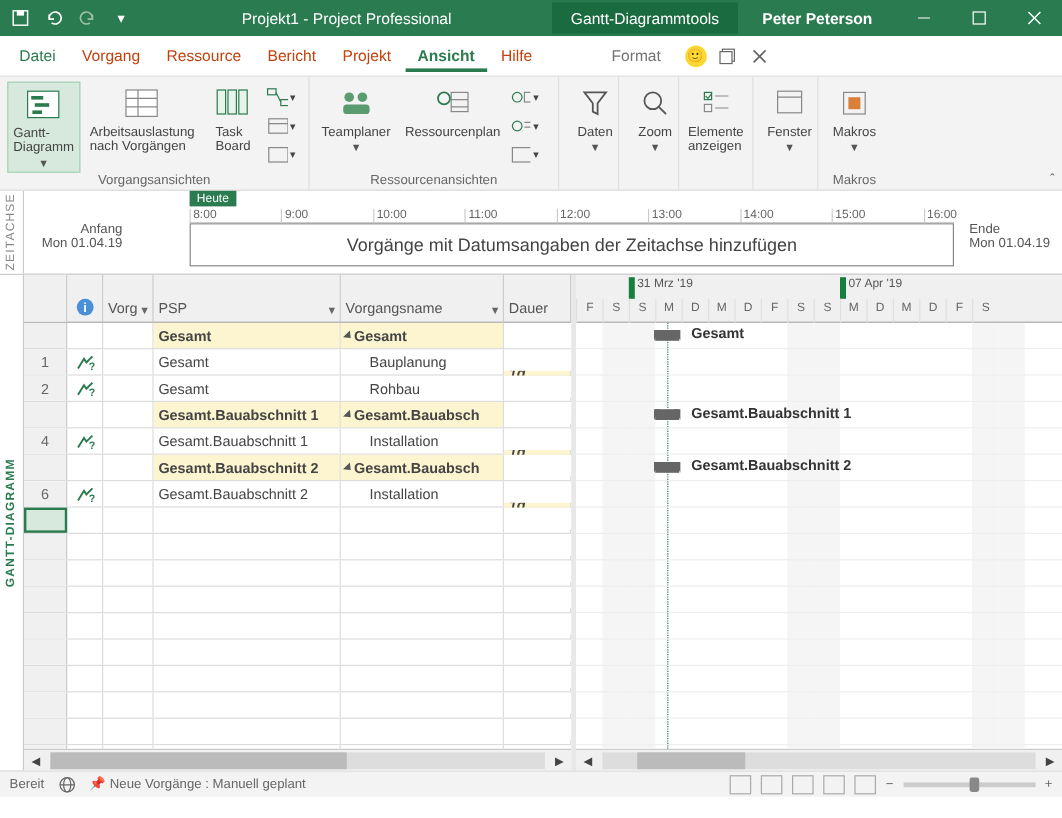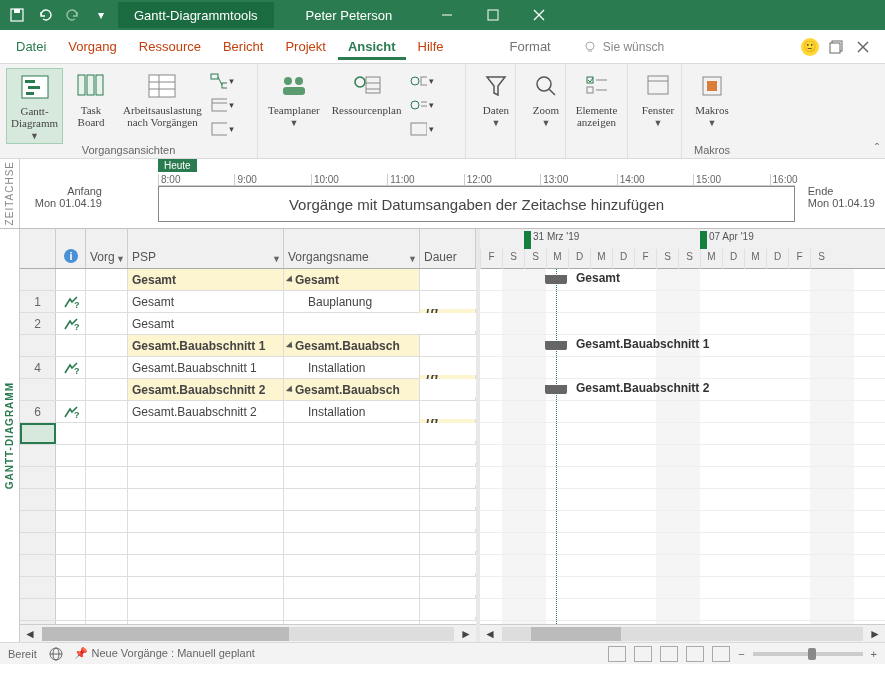--- a/index.html
+++ b/index.html
@@ -3,39 +3,39 @@
 <meta charset="utf-8">
 <style>
 * { margin:0; padding:0; box-sizing:border-box; font-family:"Segoe UI",Arial,sans-serif; }
 body { background:#fff; width:885px; height:682px; overflow:hidden; font-size:12px; color:#444; }
 .titlebar { background:#2a7b4f; height:30px; display:flex; align-items:center; color:#fff; }
 .titlebar-left { display:flex; align-items:center; padding:0 4px; gap:2px; }
 .tbtn { width:26px; height:28px; display:flex; align-items:center; justify-content:center; color:#cfe3d6; cursor:pointer; }
 .tbtn.active { color:#fff; }
 .title-center { flex:1; text-align:center; font-size:13px; color:#fff; }
 .title-tool { background:#1a6b3f; padding:0 16px; height:26px; display:flex; align-items:center; font-size:13px; }
-.title-user { padding:0 32px; font-size:13px; }
+.title-user { padding:0 20px; font-size:13px;font-weight:bold; }
 .winbtns { display:flex; }
 .winbtn { width:46px; height:30px; display:flex; align-items:center; justify-content:center; color:#fff; cursor:pointer; }
 .menubar { height:34px; background:#fff; border-bottom:1px solid #dadada; display:flex; align-items:center; padding:0 6px; gap:2px; }
 .menutab { padding:6px 10px; cursor:pointer; font-size:13px; color:#c2410c; }
 .menutab.file { color:#2a7b4f; }
 .menutab.active { color:#2a7b4f; border-bottom:3px solid #2a7b4f; padding-bottom:3px; font-weight:600; }
 .menutab.format { color:#737373; }
 .tell-me { display:flex; align-items:center; gap:6px; margin-left:20px; color:#888; flex:1; }
 .smiley { width:18px; height:18px; background:#fdd835; border-radius:50%; display:flex; align-items:center; justify-content:center; font-size:11px; margin:0 8px; }
 .menuright { display:flex; align-items:center; gap:14px; padding-right:10px; color:#666; }
 .ribbon { height:95px; background:#f3f3f3; border-bottom:1px solid #dadada; display:flex; position:relative; }
 .rgroup { border-right:1px solid #e0e0e0; padding:2px 6px 0 6px; display:flex; flex-direction:column; }
 .rgroup-content { flex:1; display:flex; align-items:flex-start; gap:4px; padding-top:2px; }
 .rgroup-label { font-size:11px; color:#666; text-align:center; padding-bottom:2px; }
 .bigbtn { display:flex; flex-direction:column; align-items:center; justify-content:flex-start; padding:2px 4px; cursor:pointer; min-width:48px; gap:2px; }
 .bigbtn.sel { background:#d7e9dd; border:1px solid #a6d0b5; }
 .bigbtn .icon32 { width:32px; height:32px; display:flex; align-items:center; justify-content:center; }
-.bigbtn .lbl { font-size:11px; text-align:center; line-height:12px;font-family:Liberation Serif, serif; }
+.bigbtn .lbl { font-size:11px; text-align:left; line-height:12px; }
 .smallstack { display:flex; flex-direction:column; gap:2px; padding-top:2px; }
 .smallbtn { width:24px; height:22px; display:flex; align-items:center; justify-content:center; cursor:pointer; }
 .collapse-ribbon { position:absolute; right:6px; bottom:2px; color:#666; cursor:pointer; }
 svg { display:block; }
 .timeline-pane { height:70px; border-bottom:1px solid #c0c0c0; display:flex; }
 .vtab { width:20px; background:#fff; display:flex; align-items:center; justify-content:center; border-right:1px solid #ccc; }
 .vtab span { writing-mode:vertical-rl; transform:rotate(180deg); font-size:10px; color:#888; letter-spacing:1px; }
 .timeline-body { flex:1; position:relative; padding:4px 10px 4px 90px; }
 .heute-tag { position:absolute; top:0; left:138px; background:#2a7b4f; color:#fff; font-size:10px; padding:1px 6px; }
 .anfang { position:absolute; left:10px; top:26px; font-size:11px; text-align:right; width:72px; color:#555; }
@@ -60,21 +60,21 @@
 .c-psp { width:156px; }
 .c-name { width:136px; }
 .c-dauer { width:56px;margin-top:40px; }
 .summary { background:#fdf5d0; font-weight:bold; }
 .grow.sel .rownum { background:#d7e9dd; border:2px solid #2a7b4f; }
 .indent1 { padding-left:20px; }
 .tri { display:inline-block; width:0; height:0; border-left:5px solid #555; border-top:4px solid transparent; border-bottom:4px solid transparent; transform:rotate(45deg); margin-right:2px; }
 .taskicon { color:#2a7b4f; font-weight:bold; }
 .chart-pane { flex:1; display:flex; flex-direction:column; position:relative; }
 .chart-header { height:40px; border-bottom:1px solid #aaa; background:#f0f0f0; position:relative; font-size:10px; color:#555; }
-.week-lbl { position:absolute; top:2px; border-left:7px solid #15803d; padding-left:2px; height:18px; }
+.week-lbl { position:absolute; top:2px; border-left:5px solid #15803d; padding-left:2px; height:18px; }
 .day-row { position:absolute; top:20px; left:0; right:0; height:20px; display:flex; }
 .dcell { width:22px; border-left:1px solid #e0e0e0; text-align:center; font-size:10px; color:#666; padding-top:2px; }
 .chart-body { flex:1; position:relative; overflow:hidden; }
 .chart-body .bgcol { position:absolute; top:0; bottom:0; width:22px; background:#f5f5f5; }
 .today-line { position:absolute; top:0; bottom:0; border-left:1px dotted #2a7b4f; }
 .chart-body .crow { height:22px; position:relative; border-bottom:1px solid #eee; }
 .bar-sum { position:absolute; top:6px; height:9px; background:#666; }
 .bar-sum::before,.bar-sum::after { content:""; position:absolute; top:0; width:0; height:0; border-top:9px solid #666; }
 .bar-sum::before { left:-1px; border-right:5px solid transparent; border-left:0; }
 .bar-sum::after { right:-1px; border-left:5px solid transparent; border-right:0; }
@@ -104,20 +104,21 @@
         </svg>
       </div>
     <div class="tbtn">
         <svg width="16" height="16" viewBox="0 0 16 16">
           <path d="M12 8 A5 5 0 1 0 10 12" fill="none" stroke="#9bc2a9" stroke-width="1.4"></path>
           <path d="M12 5 L12 9 L8 9" fill="none" stroke="#9bc2a9" stroke-width="1.4"></path>
         </svg>
       </div>
     <div class="tbtn" style="color:#fff">▾</div>
   </div>
+  <div class="title-center">Projekt1  -  Project Professional</div>
   <div class="title-tool">Gantt-Diagrammtools</div>
   <div class="title-user">Peter Peterson</div>
   <div class="winbtns">
     <div class="winbtn">
         <svg width="12" height="12">
           <line x1="1" y1="6" x2="11" y2="6" stroke="#fff" stroke-width="1"></line>
         </svg>
       </div>
     <div class="winbtn">
         <svg width="12" height="12">
@@ -135,27 +136,20 @@
 
 <div class="menubar">
   <div class="menutab file">Datei</div>
   <div class="menutab">Vorgang</div>
   <div class="menutab">Ressource</div>
   <div class="menutab">Bericht</div>
   <div class="menutab">Projekt</div>
   <div class="menutab active">Ansicht</div>
   <div class="menutab">Hilfe</div>
   <div class="menutab format" style="margin-left:44px">Format</div>
-  <div class="tell-me">
-    <svg width="14" height="14">
-        <circle cx="7" cy="6" r="4" fill="none" stroke="#aaa"></circle>
-        <line x1="5" y1="11" x2="9" y2="11" stroke="#aaa"></line>
-      </svg>
-    <span>Sie wünsch</span>
-  </div>
   <div class="smiley">🙂</div>
   <div class="menuright">
     <svg width="14" height="14">
         <rect x="3" y="1" width="10" height="10" fill="none" stroke="#666"></rect>
         <rect x="1" y="3" width="10" height="10" fill="#fff" stroke="#666"></rect>
       </svg>
     <svg width="12" height="12">
         <line x1="1" y1="1" x2="11" y2="11" stroke="#666" stroke-width="1.4"></line>
         <line x1="11" y1="1" x2="1" y2="11" stroke="#666" stroke-width="1.4"></line>
       </svg>
@@ -174,39 +168,39 @@
               <rect x="6" y="18" width="8" height="3" fill="#2a7b4f"></rect>
             </svg>
           </div>
         <div class="lbl" style="white-space:pre-line">Gantt-
 Diagramm</div>
         <div style="font-size:9px;color:#555">▼</div>
       </div>
       <div class="bigbtn">
         <div class="icon32">
             <svg width="30" height="26">
-              <rect x="2" y="2" width="7" height="20" fill="#e8f3eb" stroke="#2a7b4f"></rect>
-              <rect x="11" y="2" width="7" height="20" fill="#e8f3eb" stroke="#2a7b4f"></rect>
-              <rect x="20" y="2" width="7" height="20" fill="#e8f3eb" stroke="#2a7b4f"></rect>
-            </svg>
-          </div>
-        <div class="lbl" style="white-space:pre-line">Task
-Board</div>
-      </div>
-      <div class="bigbtn">
-        <div class="icon32">
-            <svg width="30" height="26">
               <rect x="2" y="2" width="26" height="22" fill="#fff" stroke="#888"></rect>
               <line x1="2" y1="9" x2="28" y2="9" stroke="#888"></line>
               <line x1="2" y1="16" x2="28" y2="16" stroke="#888"></line>
               <line x1="12" y1="2" x2="12" y2="24" stroke="#888"></line>
             </svg>
           </div>
         <div class="lbl" style="white-space:pre-line">Arbeitsauslastung
 nach Vorgängen</div>
+      </div>
+      <div class="bigbtn">
+        <div class="icon32">
+            <svg width="30" height="26">
+              <rect x="2" y="2" width="7" height="20" fill="#e8f3eb" stroke="#2a7b4f"></rect>
+              <rect x="11" y="2" width="7" height="20" fill="#e8f3eb" stroke="#2a7b4f"></rect>
+              <rect x="20" y="2" width="7" height="20" fill="#e8f3eb" stroke="#2a7b4f"></rect>
+            </svg>
+          </div>
+        <div class="lbl" style="white-space:pre-line">Task
+Board</div>
       </div>
       <div class="smallstack">
         <div class="smallbtn">
             <svg width="20" height="16">
               <rect x="1" y="1" width="7" height="5" fill="none" stroke="#2a7b4f"></rect>
               <rect x="12" y="10" width="7" height="5" fill="none" stroke="#2a7b4f"></rect>
               <line x1="8" y1="4" x2="12" y2="12" stroke="#2a7b4f"></line>
             </svg>
             <span style="font-size:9px;margin-left:2px">▾</span>
           </div>
@@ -268,20 +262,21 @@
             <span style="font-size:9px;margin-left:2px">▾</span>
           </div>
         <div class="smallbtn">
             <svg width="20" height="16">
               <rect x="2" y="2" width="16" height="12" fill="none" stroke="#888"></rect>
             </svg>
             <span style="font-size:9px;margin-left:2px">▾</span>
           </div>
       </div>
     </div>
+    <div class="rgroup-label">Ressourcenansichten</div>
   </div>
   <div class="rgroup" style="width:50px">
     <div class="rgroup-content">
         <div class="bigbtn">
           <div class="icon32">
             <svg width="26" height="26">
               <path d="M4 4 L22 4 L15 13 L15 22 L11 20 L11 13 Z" fill="none" stroke="#555" stroke-width="1.5"></path>
             </svg>
           </div>
           <div class="lbl">Daten</div>
@@ -442,20 +437,23 @@
           <div class="gcell c-info">
             <span class="taskicon">
               <svg width="16" height="14">
                 <path d="M2 12 L7 4 L9 7 L14 2" fill="none" stroke="#2a7b4f" stroke-width="1.6"></path>
                 <text x="11" y="13" font-size="9" fill="#2a7b4f">?</text>
               </svg>
             </span>
           </div>
           <div class="gcell c-vorg"></div>
           <div class="gcell c-psp">Gesamt</div>
+          <div class="gcell c-name">
+            <span class="indent1">Rohbau</span>
+          </div>
           <div class="gcell c-dauer"></div>
         </div>
         <div class="grow">
           <div class="gcell rownum"></div>
           <div class="gcell c-info"></div>
           <div class="gcell c-vorg"></div>
           <div class="gcell c-psp summary">Gesamt.Bauabschnitt 1</div>
           <div class="gcell c-name summary">
             <span class="tri"></span> 
             <b>Gesamt.Bauabsch</b>

